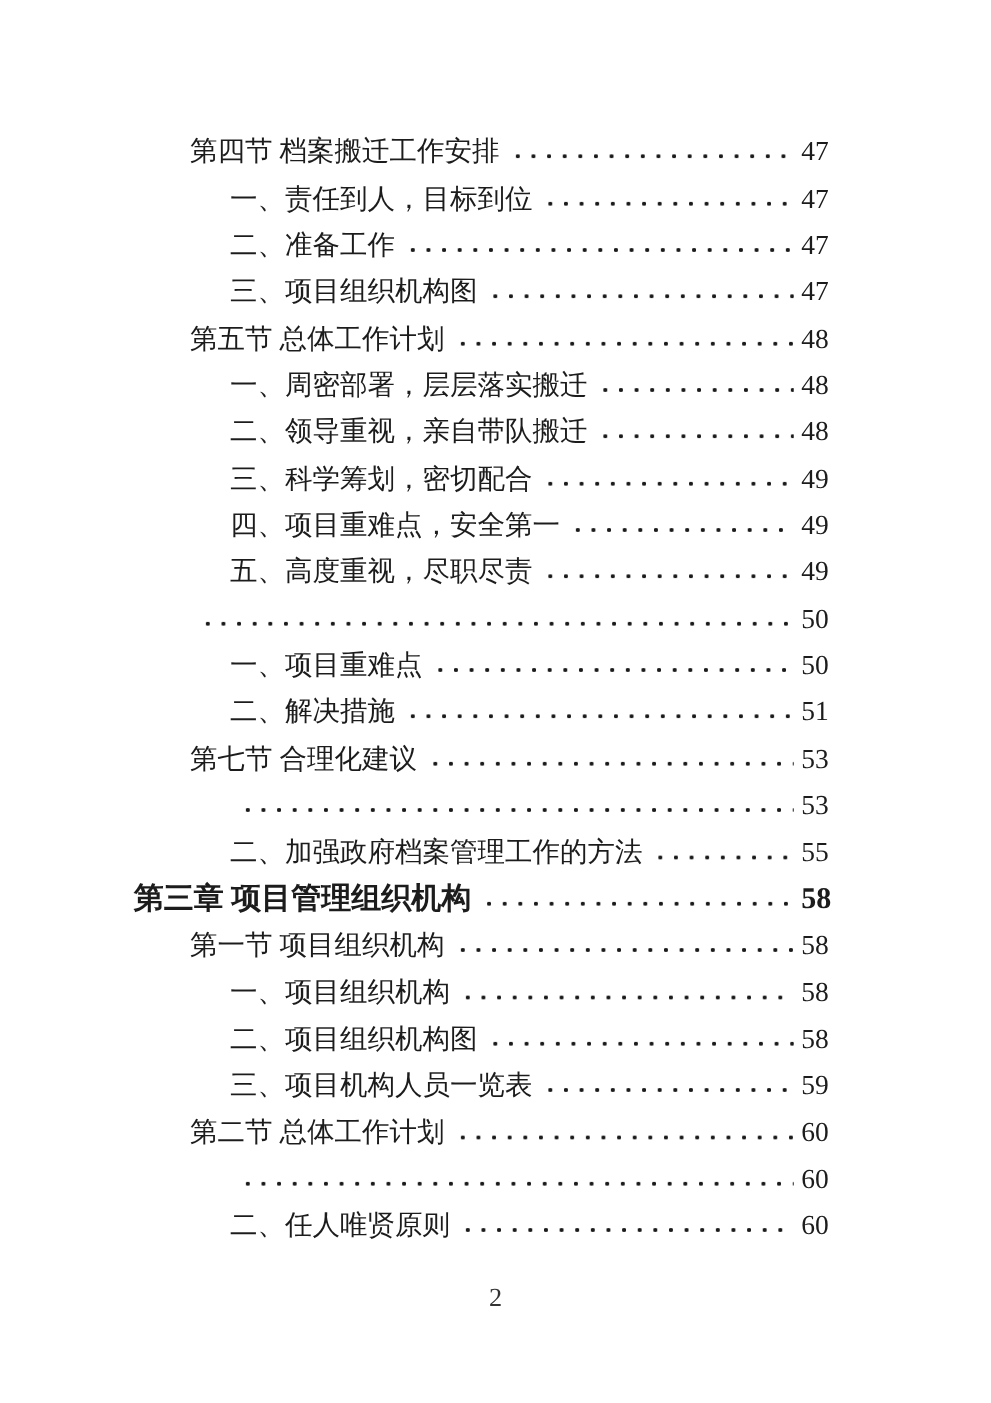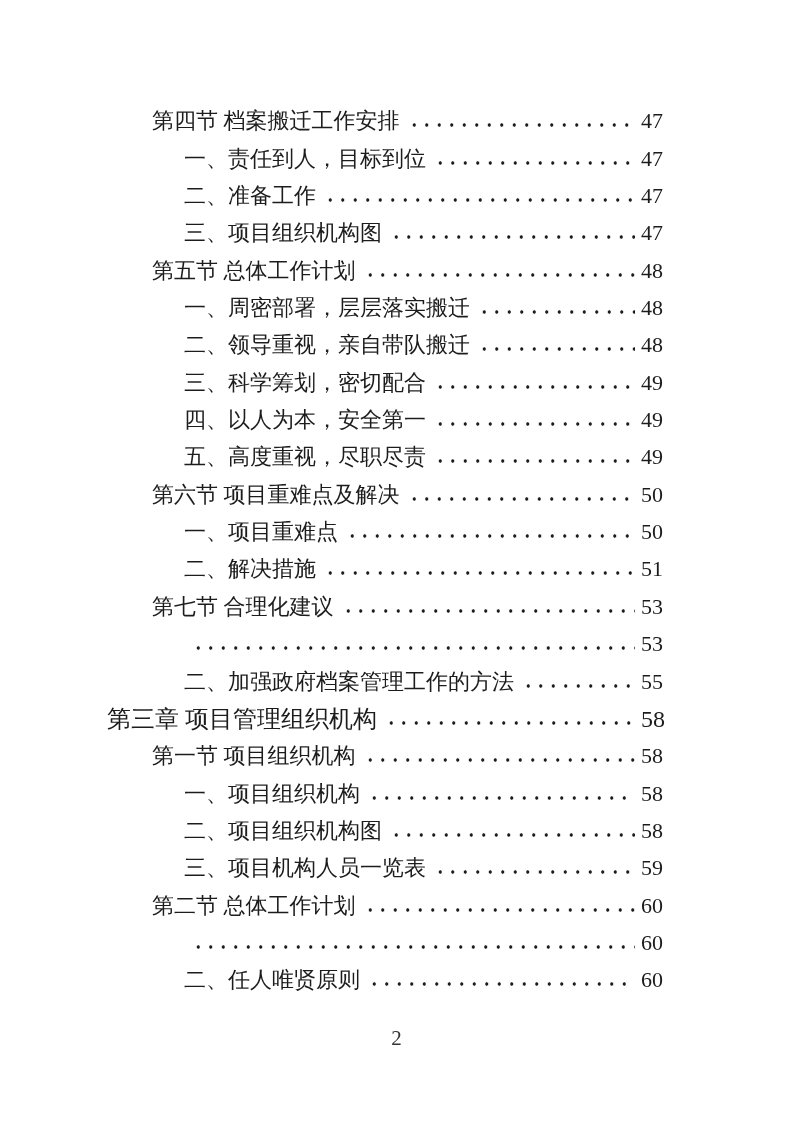--- a/index.html
+++ b/index.html
@@ -43,21 +43,21 @@
     background-size: 12.5px 6px;
     background-repeat: repeat-x;
     background-position: left center;
   }
   .row-page {
     font-size: 22px;
     line-height: 30px;
     flex: 0 0 auto;
     min-width: 30px;
   }
-  .level-chapter { padding-left: 0; font-weight: 400; }
+  .level-chapter { padding-left: 0; font-weight: 700; }
   .level-chapter .row-label,
   .level-chapter .row-page { font-size: 24px; }
   .level-section { padding-left: 45px; }
   .level-item    { padding-left: 77px; }
   .footer-page {
     position: absolute;
     left: 0;
     right: 0;
     top: 1026px;
     text-align: center;
@@ -104,31 +104,30 @@
     <span class="row-label">二、领导重视，亲自带队搬迁</span>
     <span class="leader"></span>
     <span class="row-page">48</span>
   </div>
       <div class="toc-row level-item">
     <span class="row-label">三、科学筹划，密切配合</span>
     <span class="leader"></span>
     <span class="row-page">49</span>
   </div>
       <div class="toc-row level-item">
-    <span class="row-label">四、以人为本，安全第一</span>
+    <span class="row-label">四、项目重难点，安全第一</span>
     <span class="leader"></span>
     <span class="row-page">49</span>
   </div>
       <div class="toc-row level-item">
     <span class="row-label">五、高度重视，尽职尽责</span>
     <span class="leader"></span>
     <span class="row-page">49</span>
   </div>
       <div class="toc-row level-section">
-    <span class="row-label">第六节 项目重难点及解决</span>
     <span class="leader"></span>
     <span class="row-page">50</span>
   </div>
       <div class="toc-row level-item">
     <span class="row-label">一、项目重难点</span>
     <span class="leader"></span>
     <span class="row-page">50</span>
   </div>
       <div class="toc-row level-item">
     <span class="row-label">二、解决措施</span>

